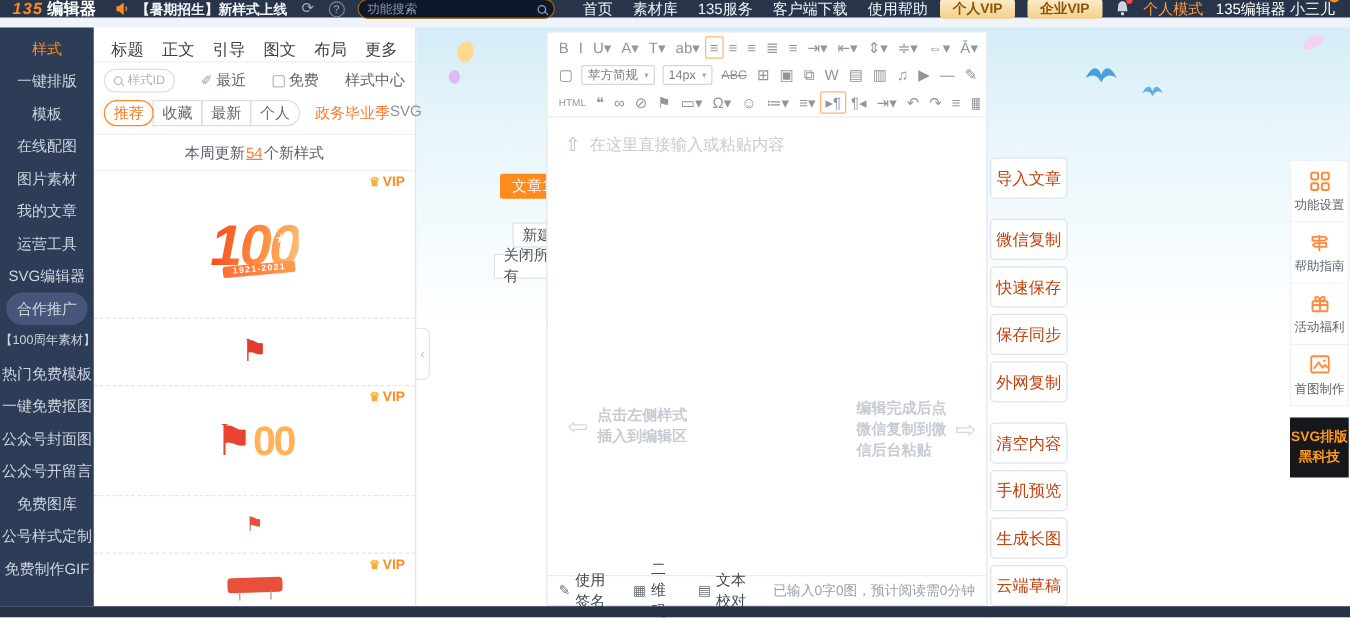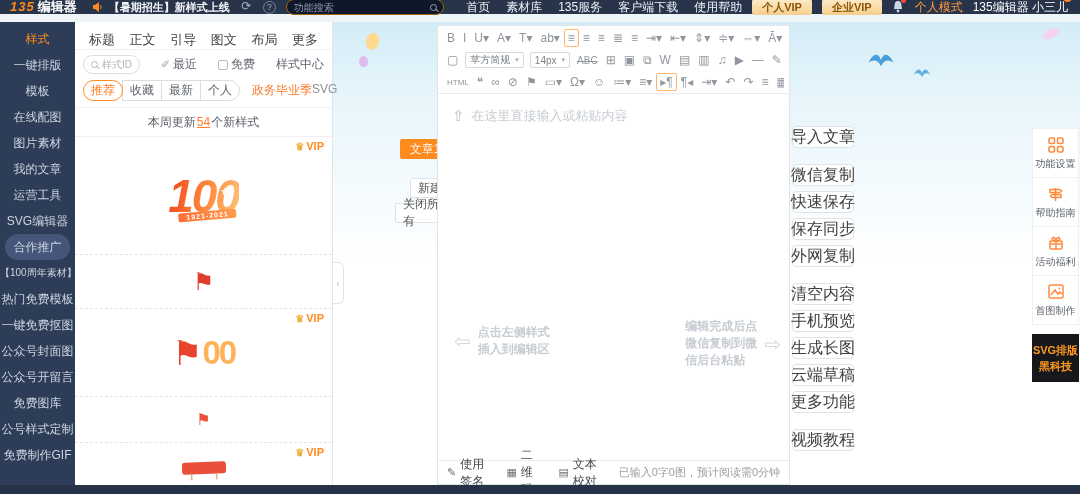--- a/index.html
+++ b/index.html
@@ -112,21 +112,21 @@
   .hint-right { right:8px; top:224px; }
   .hint .big-arrow { font-size:20px; color:#d3dbe2; }
   .hint-lines { font-size:12px; color:#c6ccd2; line-height:17px; font-weight:bold; }
   .statusbar { height:24px; border-top:1px solid #ececec; display:flex; align-items:center; gap:17px; padding:0 9px; }
   .sb-item { display:flex; align-items:center; gap:4px; font-size:12px; color:#43484e; }
   .sb-item .ico { color:#6d737a; font-size:11px; }
   .sb-stats { margin-left:auto; font-size:11px; color:#9aa0a6; white-space:nowrap; }
 
   
   .actions { position:absolute; left:792px; top:126px; width:62px; display:flex; flex-direction:column; z-index:3; }
-  .action-btn { height:22px; margin-bottom:5px; background:rgba(255,255,255,.92); border:1px solid #dde3e8; border-radius:4px; font-size:16px; color:#404040; display:flex; align-items:center; justify-content:center; white-space:nowrap; }
+  .action-btn { height:33px; margin-bottom:5px; background:rgba(255,255,255,.92); border:1px solid #dde3e8; border-radius:4px; font-size:13px; color:#c2410c; display:flex; align-items:center; justify-content:center; white-space:nowrap; }
   .action-btn.gap { margin-top:11px; }
 
   
   .rail { position:absolute; right:1px; top:128px; width:47px; display:flex; flex-direction:column; align-items:stretch; z-index:3; }
   .rail-item { background:#fff; border:1px solid #eef1f4; border-top:none; display:flex; flex-direction:column; align-items:center; padding:7px 0 6px; gap:4px; }
   .rail-item:first-child { border-top:1px solid #eef1f4; }
   .rail-icon { height:17px; display:flex; align-items:center; justify-content:center; }
   .rail-label { font-size:10px; color:#5d646d; white-space:nowrap; }
   .svg-badge { margin-top:9px; background:#17181b; color:#ff9a1e; font-weight:bold; font-size:11px; text-align:center; line-height:16px; padding:8px 0; }
 

